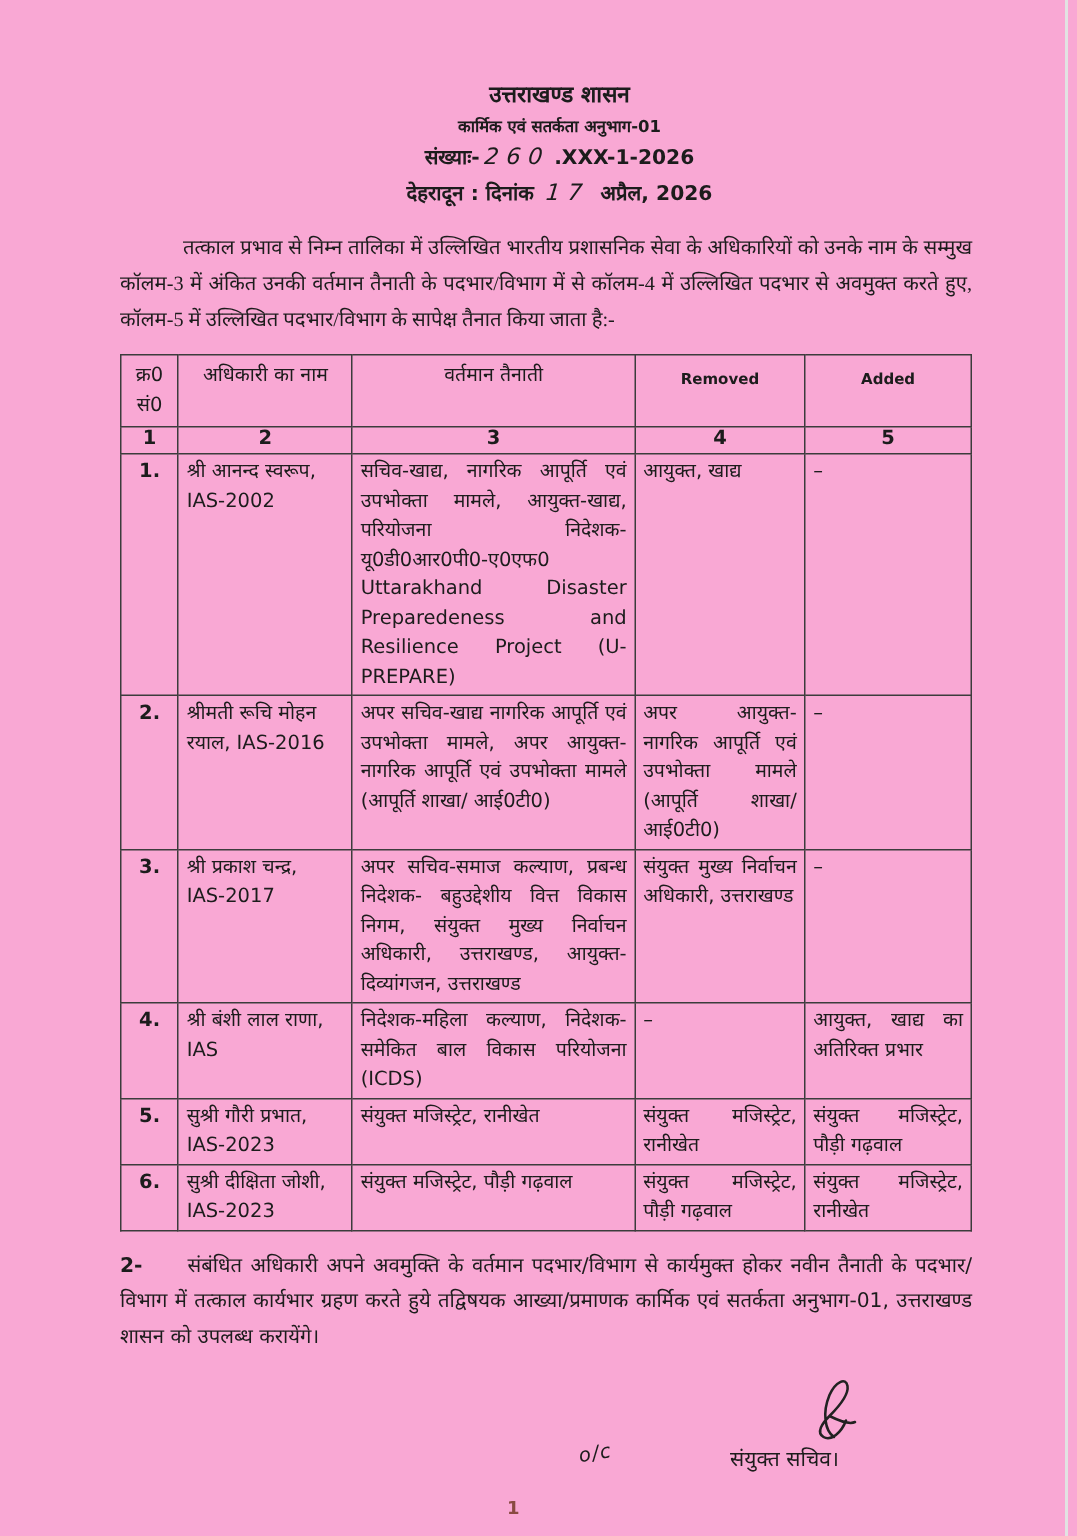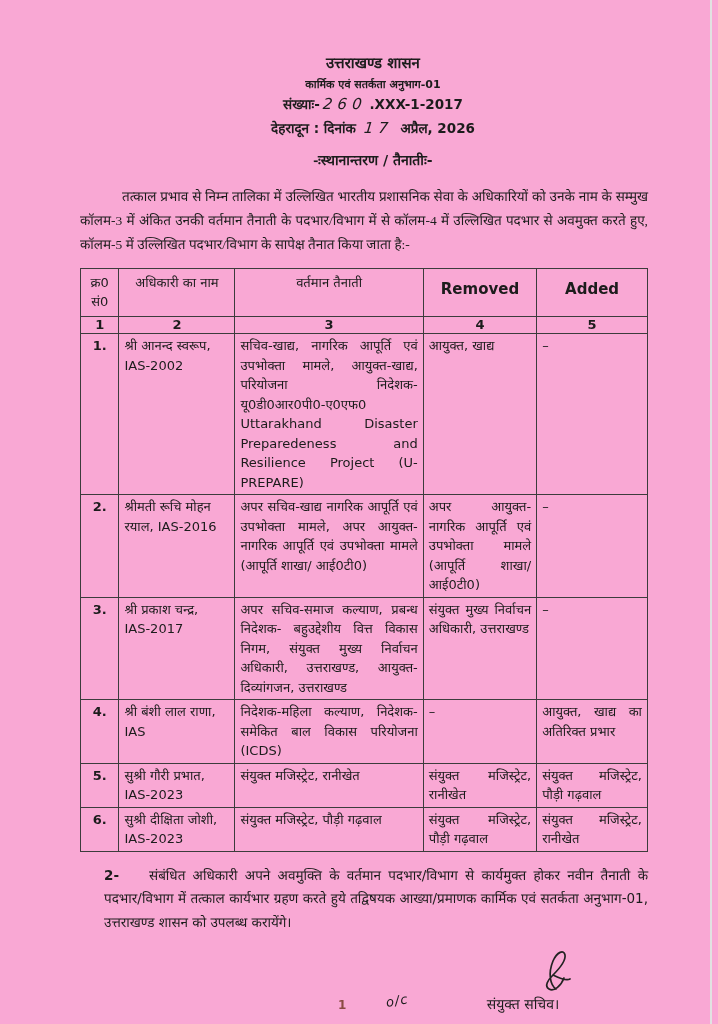--- a/index.html
+++ b/index.html
@@ -41,21 +41,20 @@
     line-height:1.78;
     text-align:justify;
     text-indent:42px;
     font-family:Liberation Serif, serif;
   }
   .para2 {
     margin-top:12px;
     font-size:13.5px;
     line-height:1.76;
     text-align:justify;
-    margin-left:24px;
   }
   .p2num { font-weight:bold; margin-right:30px; }
   
   table.order {
     margin-top:11px;
     width:100%;
     border-collapse:collapse;
     font-size:13px;
     table-layout:fixed;
   }
@@ -66,21 +65,21 @@
     line-height:1.5;
     word-wrap:break-word;
     margin-top:40px;
   }
   th.c-sn    { width:5.5%; }
   th.c-name  { width:20.5%; }
   th.c-cur   { width:34.5%; }
   th.c-rem   { width:20%; }
   th.c-add   { width:19.5%; }
   tr.hdr th  { font-weight:normal; text-align:center; vertical-align:top; height:36px; padding-top:4px; }
-  tr.hdr th.en { font-weight:bold; font-size:15px; padding-top:9px; }
+  tr.hdr th.en { font-weight:bold; font-size:10px; padding-top:9px; }
   tr.numrow td { text-align:center; font-weight:bold; height:15px; padding:0 2px 1px; line-height:1.2; }
   td.sn   { text-align:center; font-weight:bold; }
   td.name { text-align:left; }
   td.cell { text-align:justify; }
   
   .sig-block {
     position:relative;
     margin:10px 0 0 auto;
     width:250px;
     text-align:center;
@@ -100,25 +99,24 @@
   }
 </style>
 </head>
 <body>
 
 <div class="page">
 
   <div class="doc-header">
     <div class="h-org">उत्तराखण्ड शासन</div>
     <div class="h-dept">कार्मिक एवं सतर्कता अनुभाग-01</div>
-    <div class="h-num"><span>संख्याः-</span><span class="hand">260</span><span>.XXX-1-2017</span></div>
+    <div class="h-num"><span>संख्याः-</span><span class="hand">260</span><span>.XXX-1-2026</span></div>
     <div class="h-date"><span>देहरादून : दिनांक</span>
       <span class="hand">17</span>
       <span>अप्रैल, 2026</span></div>
-    <div class="h-subject">-ःस्थानान्तरण / तैनातीः-</div>
   </div>
 
   <div class="para1">तत्काल प्रभाव से निम्न तालिका में उल्लिखित भारतीय प्रशासनिक सेवा के अधिकारियों को उनके नाम के सम्मुख कॉलम-3 में अंकित उनकी वर्तमान तैनाती के पदभार/विभाग में से कॉलम-4 में उल्लिखित पदभार से अवमुक्त करते हुए, कॉलम-5 में उल्लिखित पदभार/विभाग के सापेक्ष तैनात किया जाता है:-</div>
 
   <table class="order">
     <tbody>
         <tr class="hdr">
       <th class="c-sn">
         <div>क्र0</div>
         <div>सं0</div>

